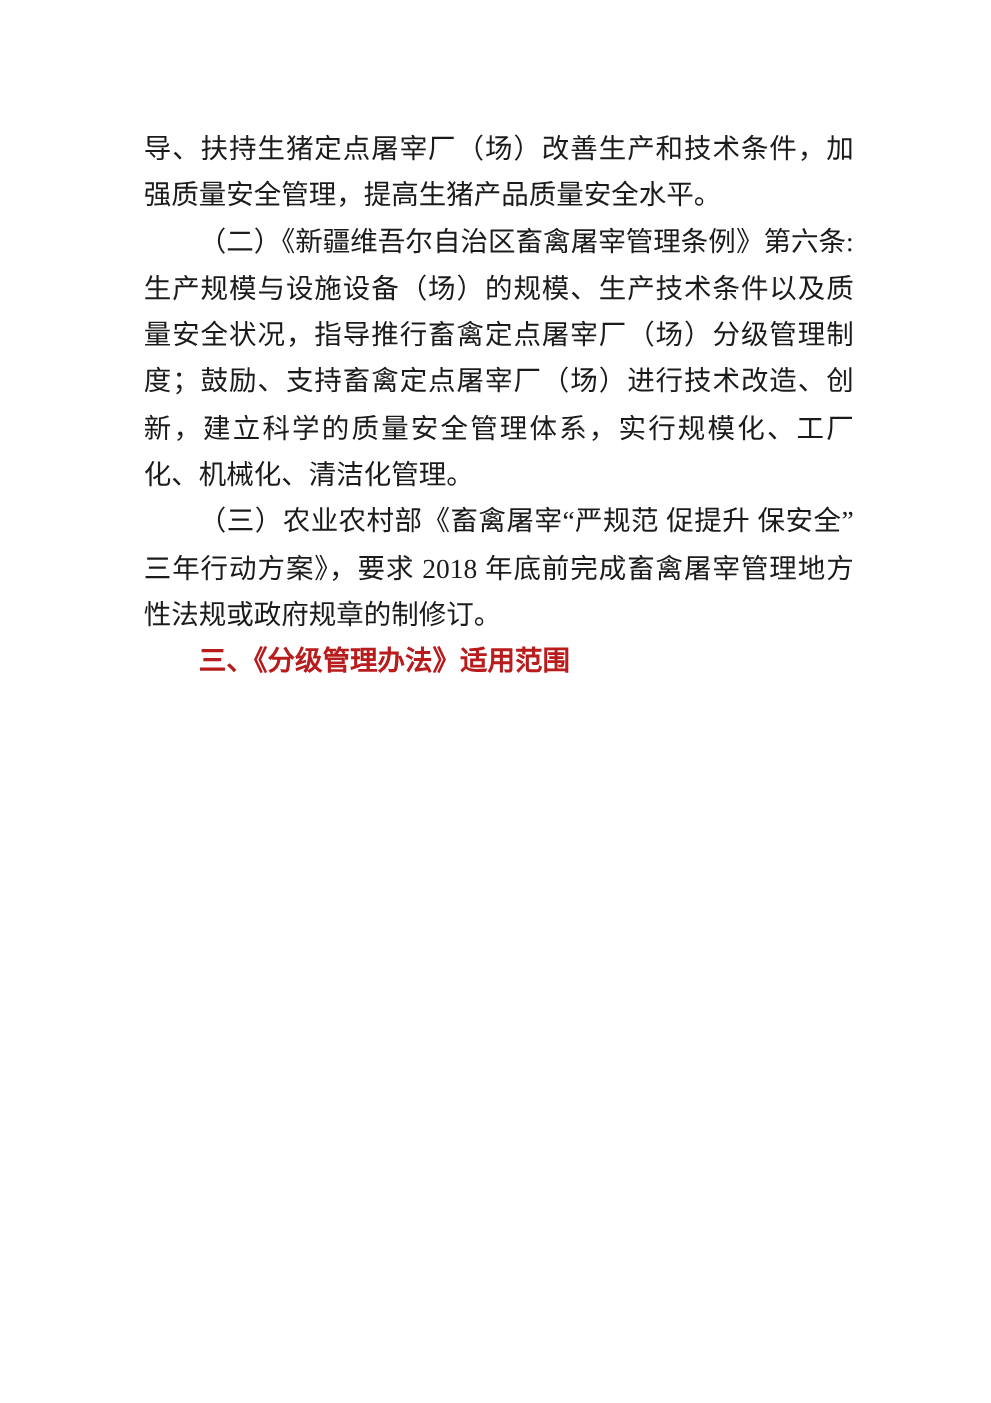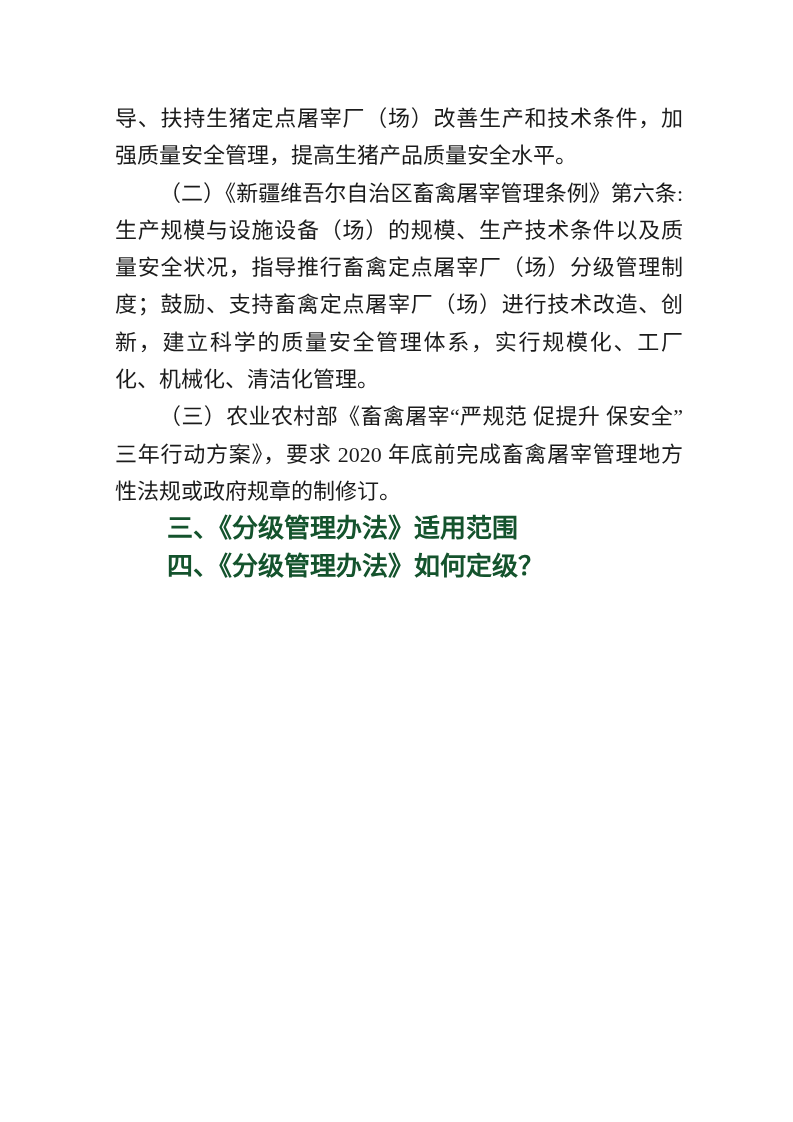--- a/index.html
+++ b/index.html
@@ -32,39 +32,38 @@
     text-indent: 2em;
     word-break: break-all;
   }
   .para.continued {
     text-indent: 0;
   }
   .heading {
     margin: 0;
     font-family: "Liberation Sans", "DejaVu Sans", sans-serif;
     font-weight: 700;
-    font-size: 26px;
+    font-size: 22px;
     line-height: 37.3px;
     text-indent: 2em;
     text-align: left;
-    color: #14532d;
+    color: #b91c1c;
   }
 </style>
 </head>
 <body>
 
 <div class="doc-page">
   <div class="doc-content">
 
     <p class="para continued">导、扶持生猪定点屠宰厂（场）改善生产和技术条件，加强质量安全管理，提高生猪产品质量安全水平。</p>
 
     <p class="para">（二）《新疆维吾尔自治区畜禽屠宰管理条例》第六条:生产规模与设施设备（场）的规模、生产技术条件以及质量安全状况，指导推行畜禽定点屠宰厂（场）分级管理制度；鼓励、支持畜禽定点屠宰厂（场）进行技术改造、创新，建立科学的质量安全管理体系，实行规模化、工厂化、机械化、清洁化管理。</p>
 
-    <p class="para">（三）农业农村部《畜禽屠宰“严规范 促提升 保安全”三年行动方案》，要求 2020 年底前完成畜禽屠宰管理地方性法规或政府规章的制修订。</p>
+    <p class="para">（三）农业农村部《畜禽屠宰“严规范 促提升 保安全”三年行动方案》，要求 2018 年底前完成畜禽屠宰管理地方性法规或政府规章的制修订。</p>
 
     <h3 class="heading">三、《分级管理办法》适用范围</h3>
 
 
-    <h3 class="heading">四、《分级管理办法》如何定级？</h3>
 
 
   </div>
 </div>
 
 </body></html>

